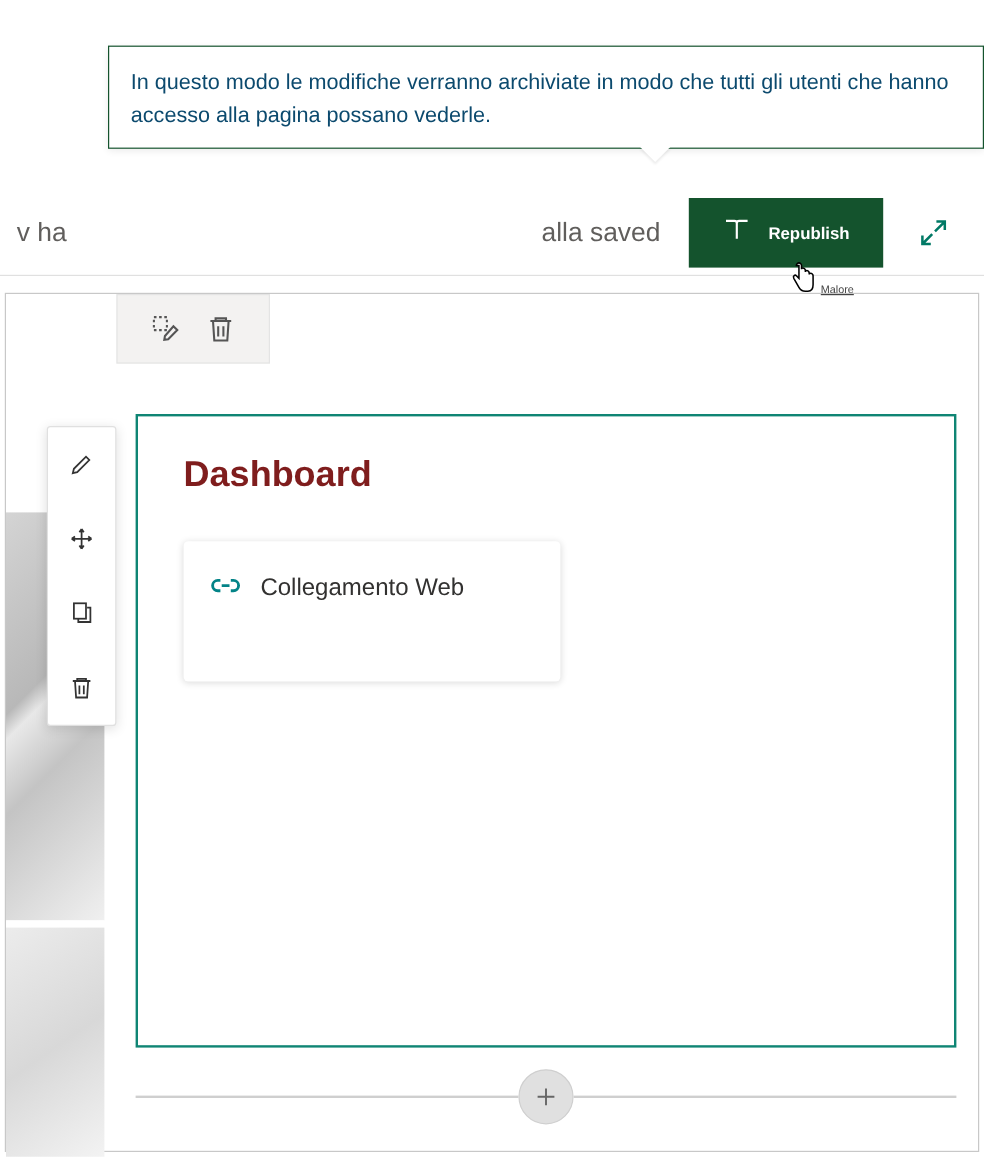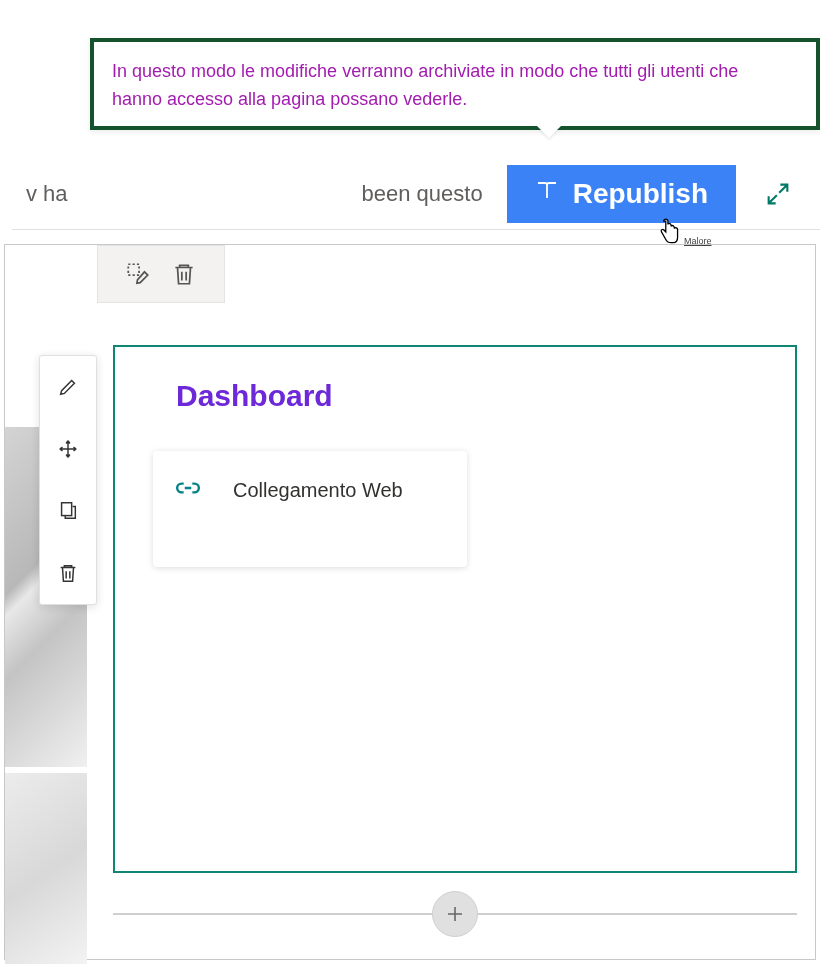--- a/index.html
+++ b/index.html
@@ -10,60 +10,60 @@
       height: 964px;
       position: relative;
       overflow: hidden;
     }
     .tooltip {
       position: absolute;
       top: 38px;
       left: 90px;
       right: 0;
       background: #fff;
-      border: 4px solid #14532d;
+      border: 1px solid #14532d;
       box-shadow: 0 2px 6px rgba(0,0,0,0.08);
       padding: 16px 24px 12px 18px;
       font-size: 18px;
       line-height: 1.55;
-      color: #a21caf;
+      color: #0c4a6e;
       z-index: 20;
     }
     .tooltip-arrow {
       position: absolute;
       bottom: -12px;
       left: 442px;
       width: 0; height: 0;
       border-left: 13px solid transparent;
       border-right: 13px solid transparent;
       border-top: 13px solid #fff;
       filter: drop-shadow(0 2px 1px rgba(0,0,0,0.08));
     }
     .toolbar {
       position: absolute;
       top: 158px;
-      left: 12px; right: 0;
+      left: 0; right: 0;
       height: 72px;
       border-bottom: 1px solid #e0e0e0;
       display: flex;
       align-items: center;
       padding: 0 14px;
       font-size: 22px;
       color: #605e5c;
       gap: 14px;
     }
     .toolbar .fragment { white-space: nowrap; }
     .toolbar .fragment2 { flex: 1; text-align: right; padding-right: 10px; color:#605e5c; }
     .republish-btn {
-      background: #3b82f6;
+      background: #14532d;
       color: #fff;
       border: none;
       height: 58px;
       padding: 0 28px;
-      font-size: 28px;
+      font-size: 14px;
       font-weight: 600;
       display: flex;
       align-items: center;
       gap: 14px;
       cursor: pointer;
     }
     .expand-btn {
       width: 56px; height: 56px;
       display: flex; align-items: center; justify-content: center;
       cursor: pointer;
@@ -141,35 +141,34 @@
       left: 108px;
       right: 18px;
       top: 100px;
       height: 528px;
       border: 2px solid #0f8574;
       padding: 32px 34px 18px 38px;
     }
     .dashboard-title {
       font-size: 30px;
       font-weight: 600;
-      color: #6d28d9;
+      color: #7f1d1d;
       margin-bottom: 38px;
-      margin-left: 23px;
     }
     .card {
       width: 314px;
       background: #fff;
       border-radius: 4px;
       box-shadow: 0 1px 6px rgba(0,0,0,0.14);
       padding: 24px 22px 34px 22px;
     }
     .card-header {
       display: flex;
       align-items: center;
-      gap: 32px;
+      gap: 16px;
       margin-bottom: 28px;
     }
     .card-header-title { font-size: 20px; color: #323130; }
     .card-desc {
       font-size: 20px;
       line-height: 1.7;
       color: #323130;
     }
     .add-row {
       position: absolute;
@@ -191,21 +190,21 @@
 </head>
 <body>
 
 <div class="tooltip">
   <span>In questo modo le modifiche verranno archiviate in modo che tutti gli utenti che hanno accesso alla pagina possano vederle.</span>
   <div class="tooltip-arrow"></div>
 </div>
 
 <div class="toolbar">
   <span class="fragment">v ha</span>
-  <span class="fragment2">been questo</span>
+  <span class="fragment2">alla saved</span>
   <button class="republish-btn">
     <span>
       <svg width="24" height="24" viewBox="0 0 24 24" fill="none" stroke="#fff" stroke-width="1.8">
           <path d="M3 4h7a2 2 0 0 1 2 2v13M21 4h-7a2 2 0 0 0-2 2v13M12 19V6"></path>
         </svg>
     </span>
     <span>Republish</span>
   </button>
   <div class="expand-btn">
     <svg width="28" height="28" viewBox="0 0 24 24" fill="none" stroke="#007965" stroke-width="1.8">

